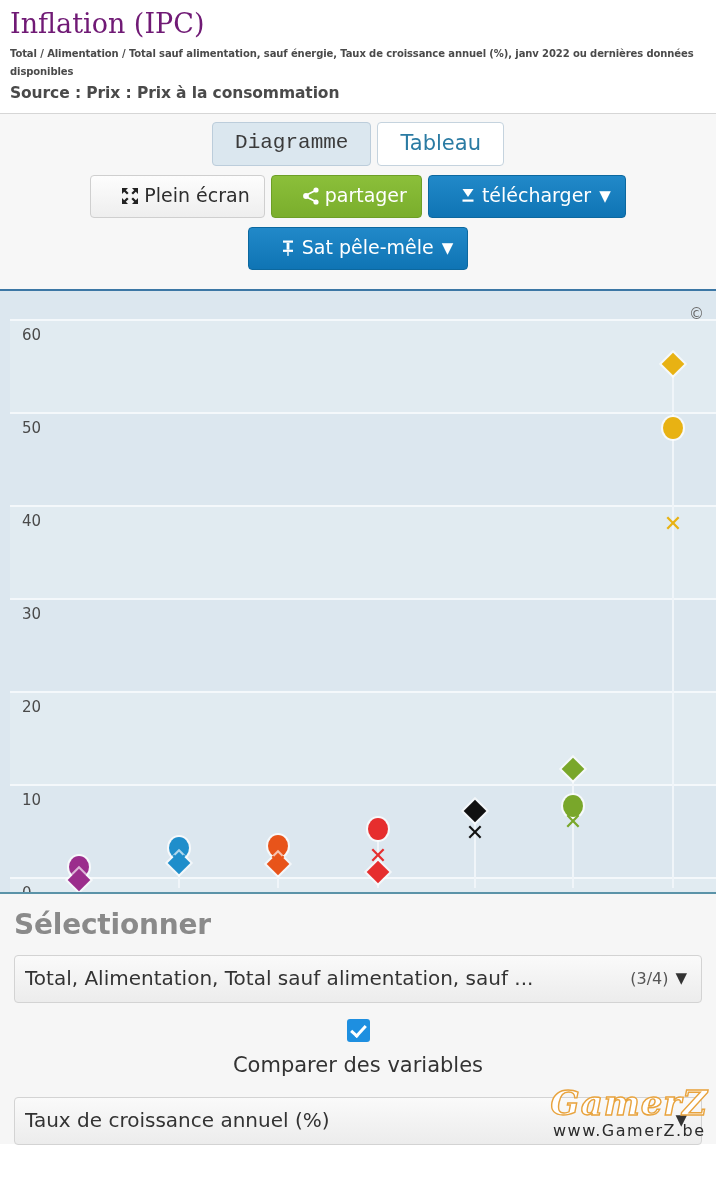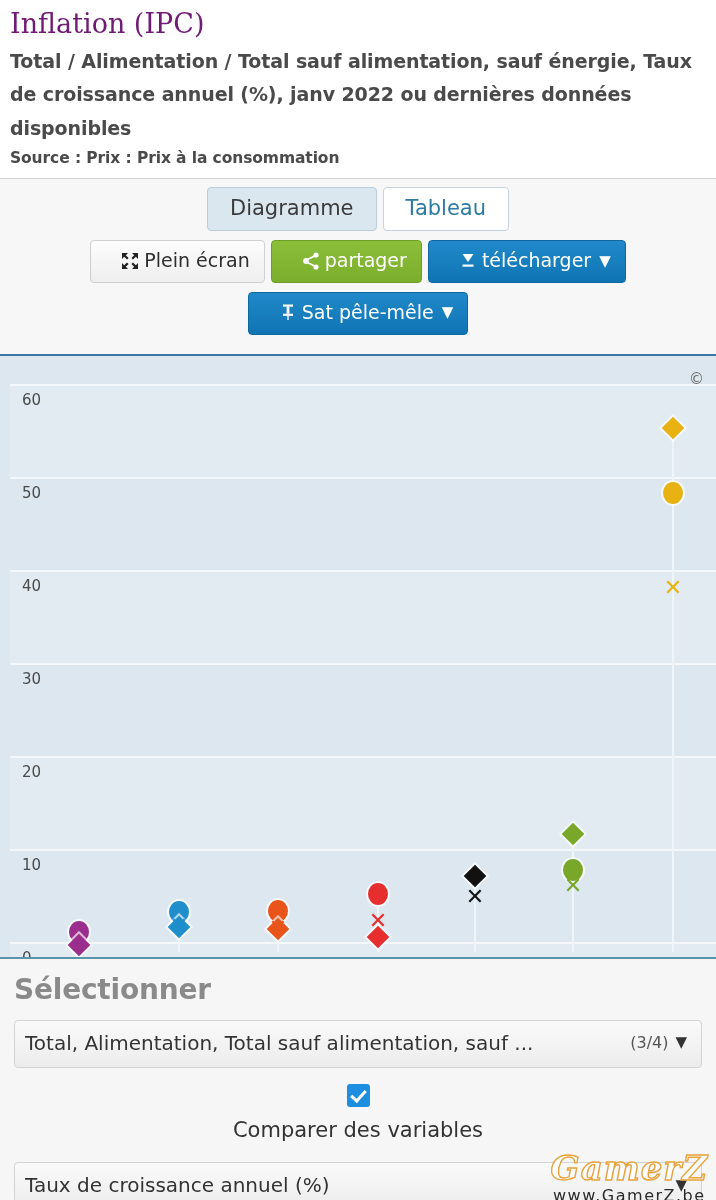--- a/index.html
+++ b/index.html
@@ -22,21 +22,21 @@
   }
   .page-title {
     font-family: "DejaVu Serif", "Liberation Serif", serif;
     font-size: 27px;
     color: #701a75;
     margin: 0 0 6px 0;
     line-height: 1.15;
     font-weight: normal;
   }
   .subtitle {
-    font-size: 19px;
+    font-size: 10px;
     font-weight: bold;
     color: #4a4a4a;
     line-height: 1.75;
     margin: 0;
     letter-spacing: -0.1px;
   }
   .source {
     font-size: 15.5px;
     font-weight: bold;
     color: #4a4a4a;
@@ -65,20 +65,21 @@
     border-radius: 4px;
     background: #ffffff;
     color: #2b7ba3;
     cursor: pointer;
     line-height: 1.25;
   }
   .tab.active {
     background: #dbe7ef;
     color: #3b3b3b;
     border-color: #bccddb;
+    font-family: Liberation Mono, monospace;
   }
 
   .btn-row {
     display: flex;
     justify-content: center;
     gap: 6px;
     margin-bottom: 9px;
   }
   .btn {
     display: inline-flex;

